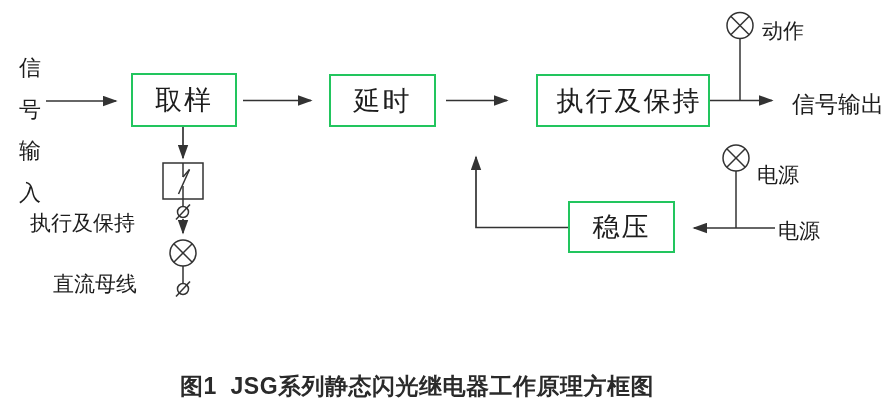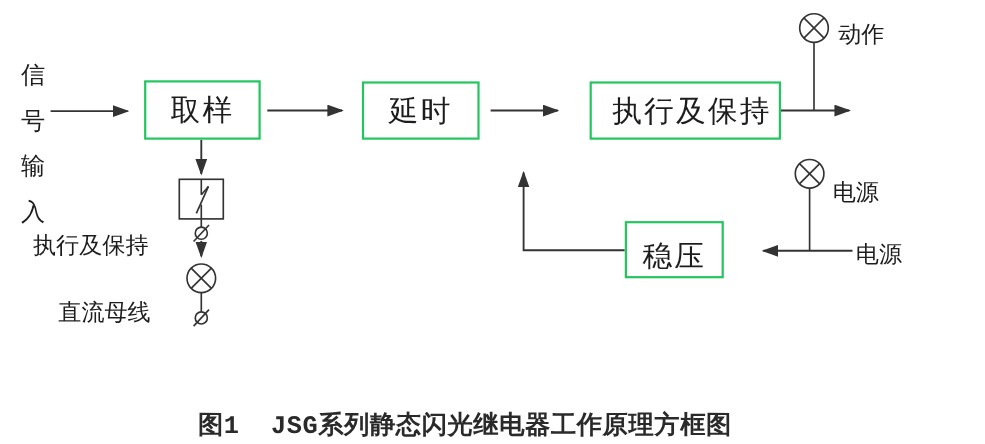--- a/index.html
+++ b/index.html
@@ -27,21 +27,21 @@
   .lbl{position:absolute;font-size:21px;color:#1d1d1d;white-space:nowrap;}
   .lbl-sm{font-size:21px;}
   .vlabel{
     position:absolute;left:18px;top:47px;width:24px;
     font-size:22px;line-height:41.5px;text-align:center;color:#1d1d1d;
   }
   .vlabel span{display:block;}
   .caption{
     position:absolute;left:180px;top:371px;
     font-size:23px;font-weight:bold;color:#2a2a2a;
-    white-space:pre;letter-spacing:0.5px;font-family:Liberation Mono, monospace;
+    white-space:pre;letter-spacing:0.5px;
   }
 </style>
 </head>
 <body>
 
 <div class="stage">
 
   <svg width="895" height="404" viewBox="0 0 895 404">
     <defs>
       <marker id="ah" markerUnits="userSpaceOnUse" markerWidth="15" markerHeight="11" refX="12.5" refY="5" orient="auto" viewBox="0 0 14 10">
@@ -105,32 +105,33 @@
 
   <div class="box" style="left:131px;top:73px;width:106px;height:54px;">
     <span>取样</span>
   </div>
   <div class="box" style="left:329px;top:74px;width:107px;height:53px;text-align:center;">
     <span>延时</span>
   </div>
   <div class="box" style="left:536px;top:74px;width:174px;height:53px;padding-left:12px;">
     <span>执行及保持</span>
   </div>
-  <div class="box" style="left:568px;top:201px;width:90px;height:52px;align-items:flex-end;">
+  <div class="box" style="left:568px;top:201px;width:107px;height:52px;">
     <span>稳压</span>
   </div>
 
   <div class="vlabel">
     <span>信</span>
     <span>号</span>
     <span>输</span>
     <span>入</span>
   </div>
 
   <div class="lbl lbl-sm" style="left:30px;top:209px;">执行及保持</div>
   <div class="lbl lbl-sm" style="left:43px;top:270px;margin-left:10px;">直流母线</div>
   <div class="lbl" style="left:762px;top:17px;">动作</div>
   <div class="lbl" style="left:757px;top:161px;">电源</div>
   <div class="lbl" style="left:778px;top:217px;">电源</div>
+  <div class="lbl" style="left:792px;top:89px;font-size:23px;">信号输出</div>
 
   <div class="caption">图1  JSG系列静态闪光继电器工作原理方框图</div>
 
 </div>
 
 </body></html>

